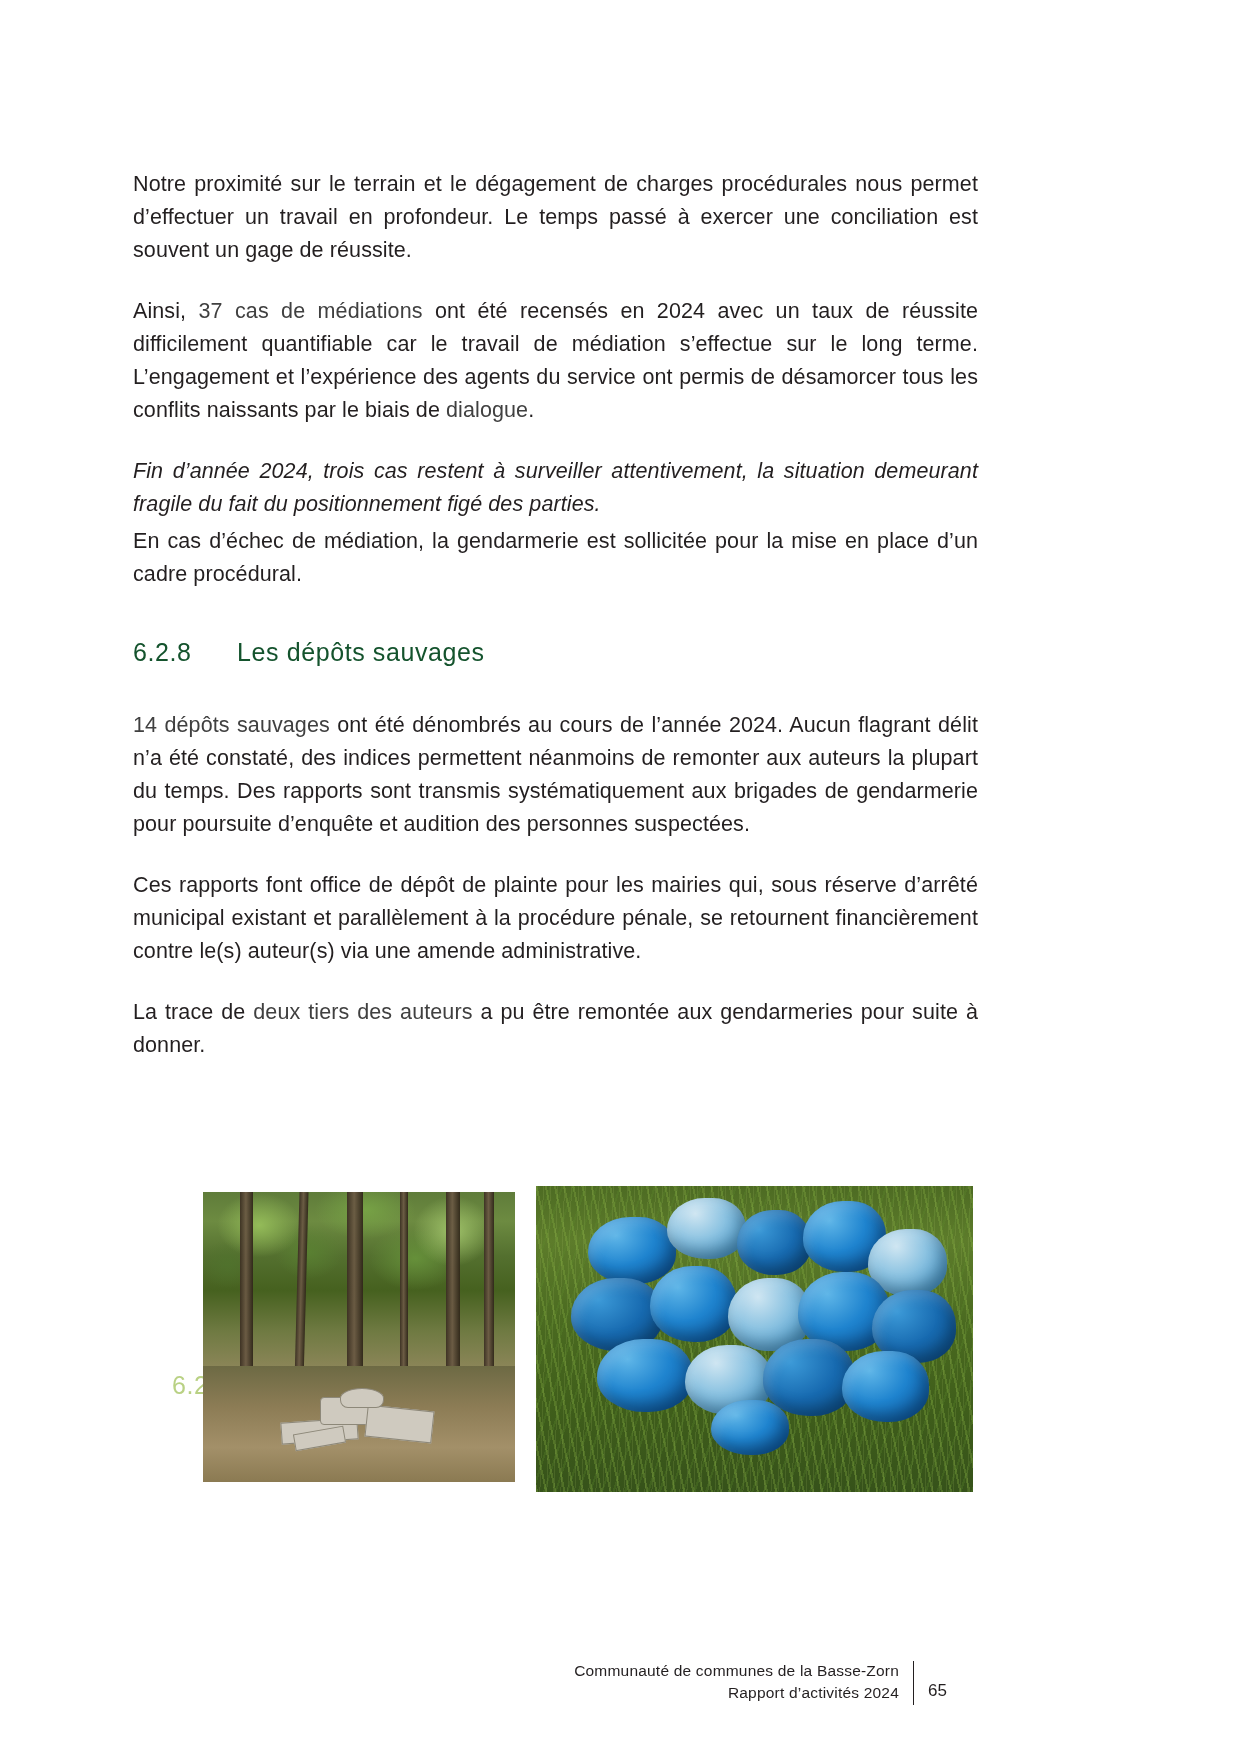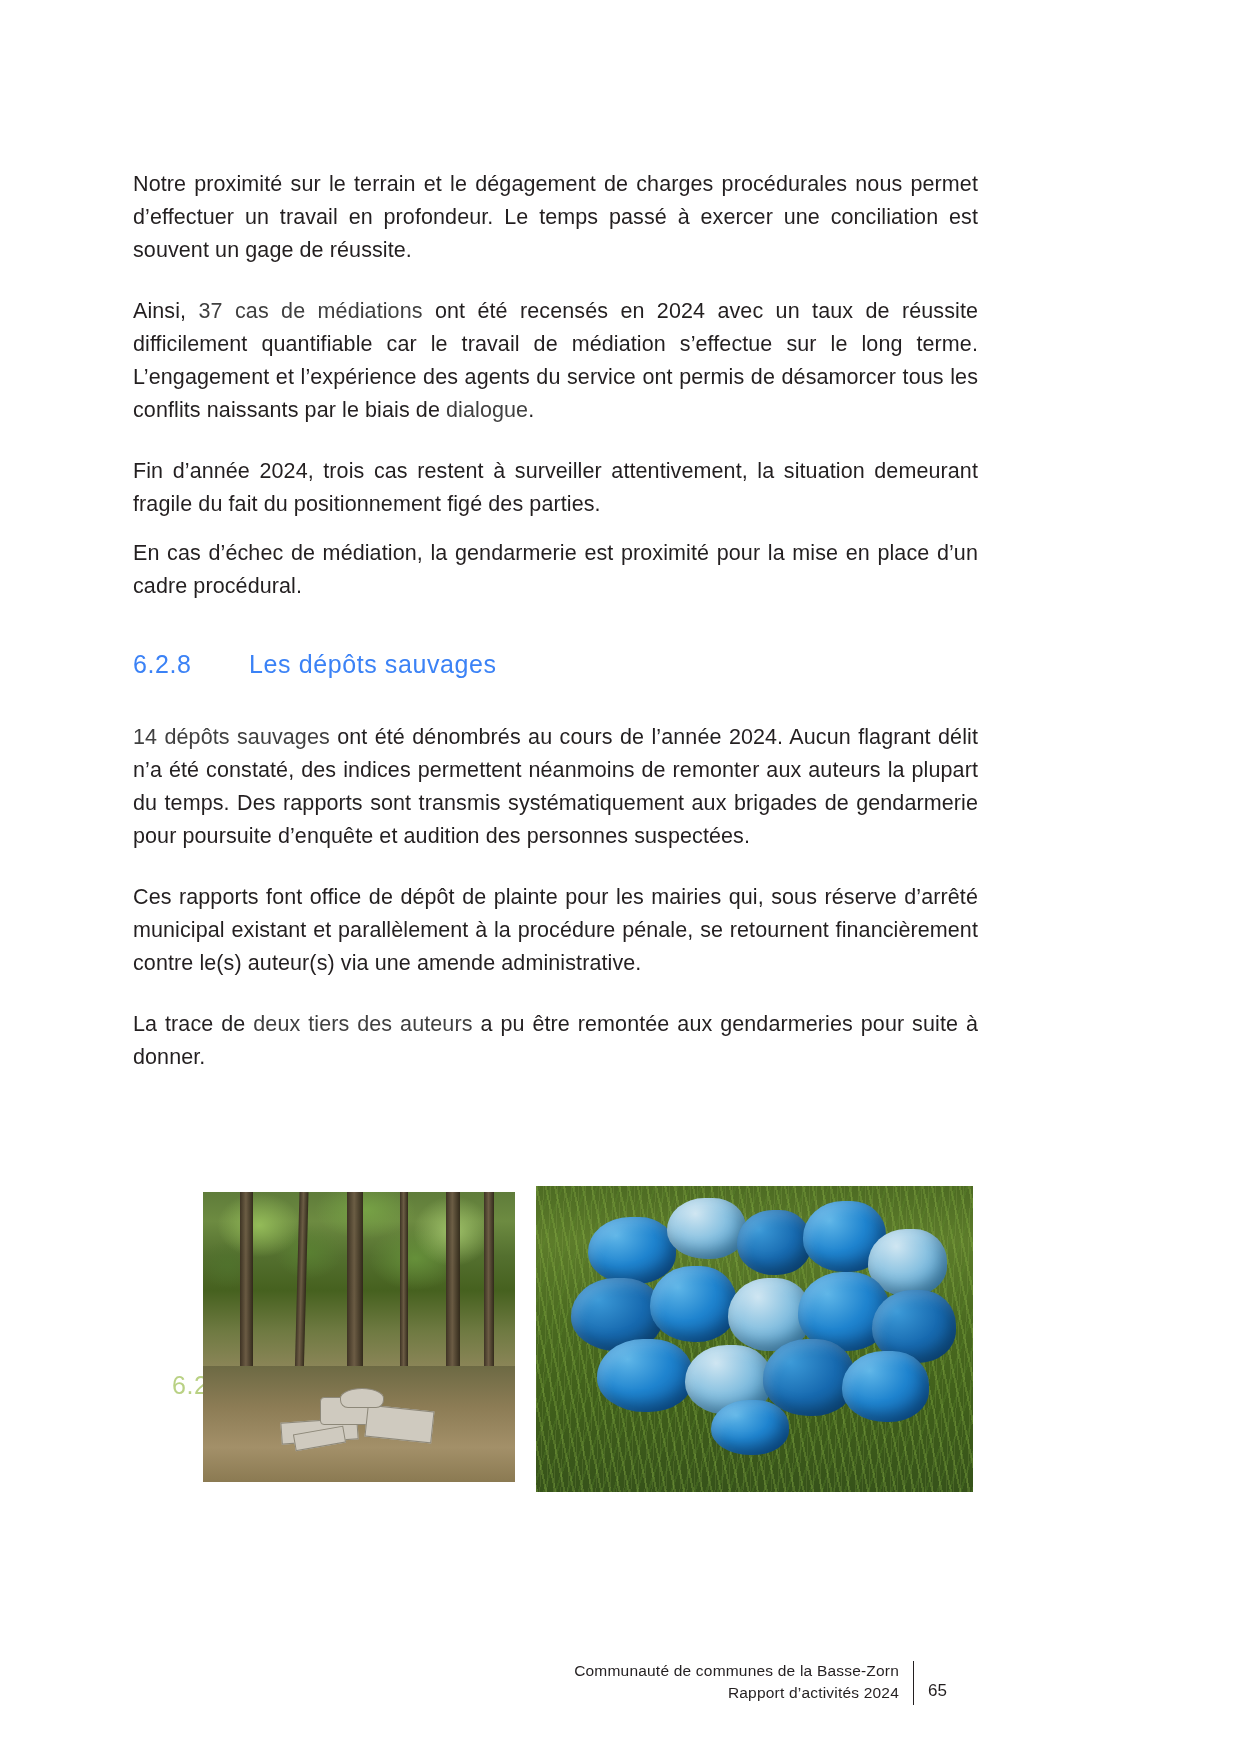--- a/index.html
+++ b/index.html
@@ -33,34 +33,33 @@
   }
 
   p.para {
     margin: 0 0 28px 0;
     font-size: 21.5px;
     line-height: 33px;
     text-align: justify;
     letter-spacing: 0.1px;
     color: #231f20;
   }
-  p.para.tight { margin-bottom: 16px; }
+  p.para.tight { margin-bottom: 4px; font-style: italic; }
 
   .hl-blue { color: #404040; }
 
   
   .section-heading {
     margin: 44px 0 40px 0;
     font-size: 25px;
     line-height: 34px;
-    color: #3b82f6;
+    color: #14532d;
     letter-spacing: 0.6px;
     font-weight: 400;
     display: flex;
-    gap: 12px;
   }
   .section-heading .num {
     width: 104px;
     flex: 0 0 104px;
   }
 
   
   .ghost-heading {
     position: absolute;
     left: 133px;
@@ -225,21 +224,21 @@
 
     <p class="para">Notre proximité sur le terrain et le dégagement de charges procédurales nous permet d’effectuer un travail en profondeur. Le temps passé à exercer une conciliation est souvent un gage de réussite.</p>
 
     <p class="para">
       <span>Ainsi, </span><span class="hl-blue">37 cas de médiations</span><span> ont été recensés en 2024 avec un taux de réussite difficilement quantifiable car le travail de médiation s’effectue sur le long terme. L’engagement et l’expérience des agents du service ont permis de désamorcer tous les conflits naissants par le biais de </span><span class="hl-blue">dialogue</span><span>.</span>
     </p>
 
 
     <p class="para tight">Fin d’année 2024, trois cas restent à surveiller attentivement, la situation demeurant fragile du fait du positionnement figé des parties.</p>
 
-    <p class="para">En cas d’échec de médiation, la gendarmerie est proximité pour la mise en place d’un cadre procédural.</p>
+    <p class="para">En cas d’échec de médiation, la gendarmerie est sollicitée pour la mise en place d’un cadre procédural.</p>
 
     <h2 class="section-heading">
       <span class="num">6.2.8</span>
       <span>Les dépôts sauvages</span>
     </h2>
 
     <p class="para">
       <span class="hl-blue">14 dépôts sauvages</span><span> ont été dénombrés au cours de l’année 2024. Aucun flagrant délit n’a été constaté, des indices permettent néanmoins de remonter aux auteurs la plupart du temps. Des rapports sont transmis systématiquement aux brigades de gendarmerie pour poursuite d’enquête et audition des personnes suspectées.</span>
     </p>
 

